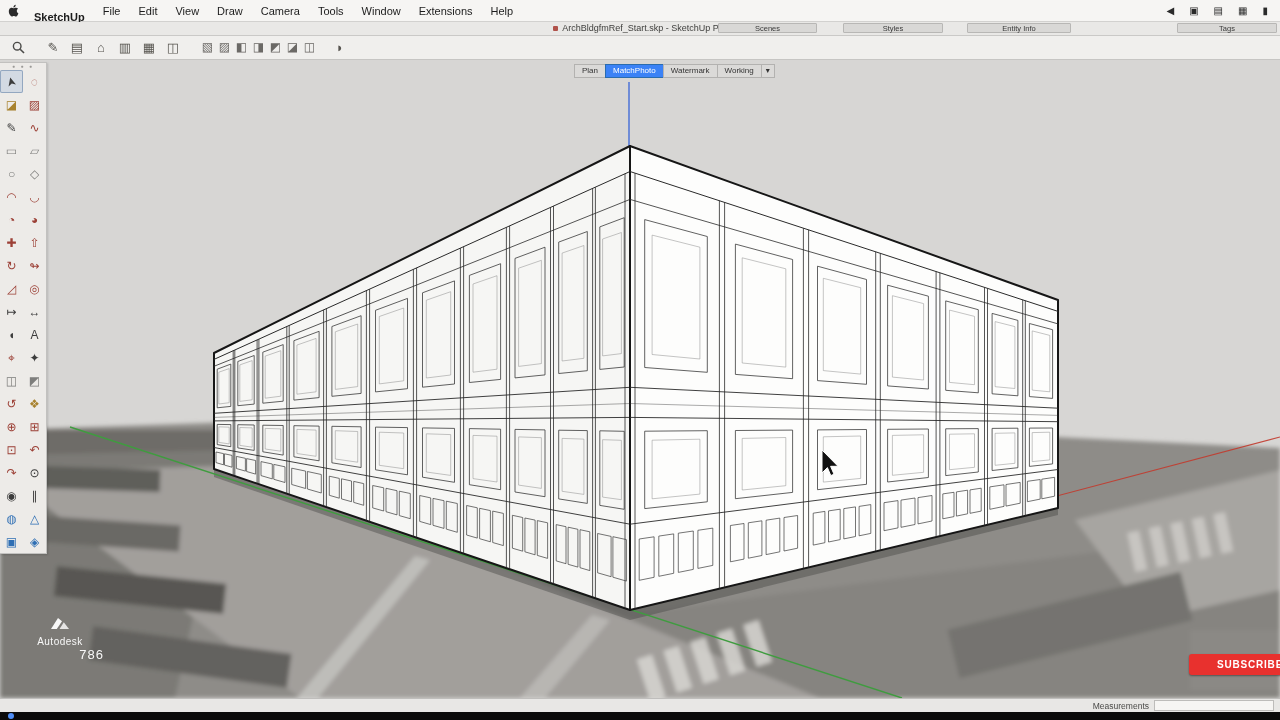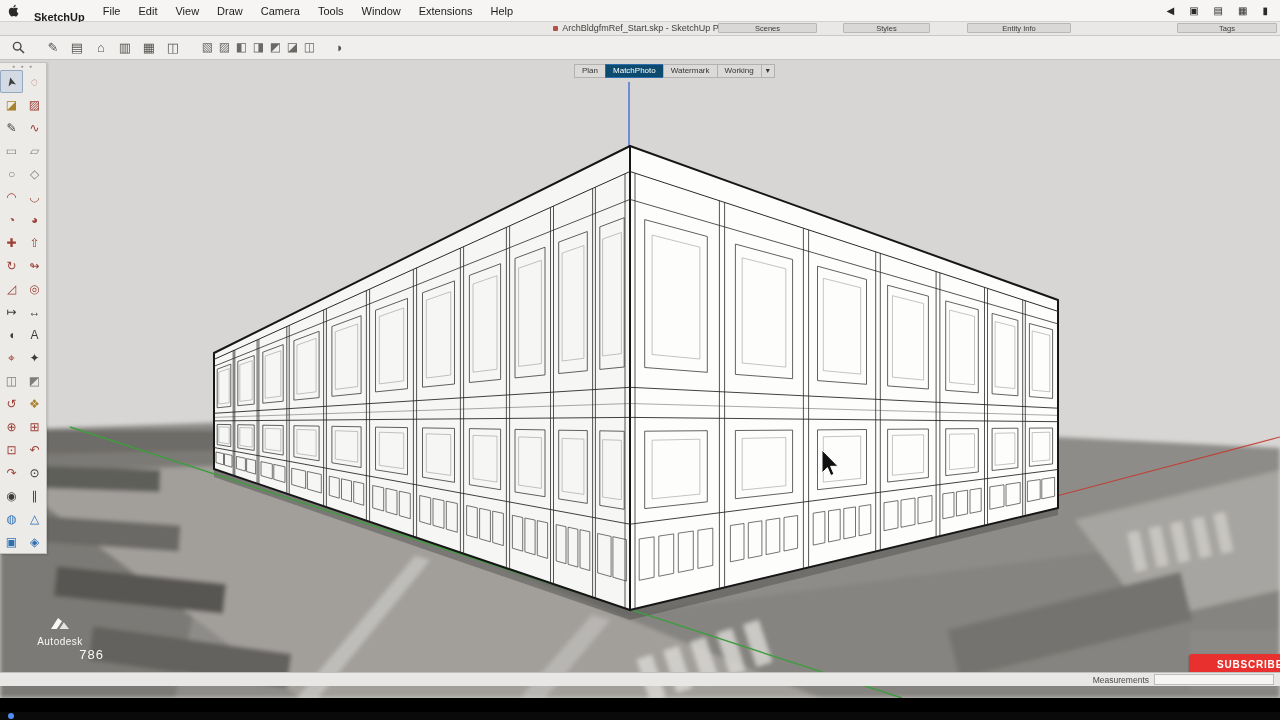--- a/index.html
+++ b/index.html
@@ -18,41 +18,41 @@
   
   #titlebar{position:absolute;left:0;top:22px;width:1280px;height:14px;background:#e9e8e6;
             border-bottom:1px solid #cac9c7;box-sizing:border-box;}
   .doc-title{position:absolute;left:0;top:0;width:100%;text-align:center;font-size:9px;
              color:#3e3e3c;line-height:13px;}
   .doc-dot{display:inline-block;width:5px;height:5px;background:#b0524a;border-radius:1px;
            margin-right:4px;vertical-align:middle;}
   .tray{position:absolute;top:1px;height:10px;line-height:10px;text-align:center;font-size:7.5px;
         color:#3a3a3a;background:#d9d8d6;border:1px solid #b8b7b5;border-radius:1px;box-sizing:border-box;}
   #trays .tray:nth-of-type(1){left:718px;width:99px;}
-  #trays .tray:nth-of-type(2){left:843px;width:87px;}
+  #trays .tray:nth-of-type(2){left:843px;width:100px;}
   #trays .tray:nth-of-type(3){left:967px;width:104px;}
   #trays .tray:nth-of-type(4){left:1177px;width:100px;}
 
   
   #toolbar{position:absolute;left:0;top:36px;width:1280px;height:24px;background:#f0efed;
            border-bottom:1px solid #c6c5c3;display:flex;align-items:center;box-sizing:border-box;padding-left:8px;}
   .mag{margin:0 16px 0 4px;display:flex;align-items:center;}
   .tbicon{width:24px;text-align:center;font-size:13px;color:#56544f;line-height:23px;}
   #tb-styles{margin-left:14px;display:flex;}
   #tb-styles .tbicon{width:17px;font-size:12px;color:#6b6966;}
   #tb-paint{margin-left:10px;}
 
   
   #scene{position:absolute;left:0;top:60px;}
 
   
   #scenetabs{position:absolute;left:575px;top:64px;display:flex;z-index:6;}
   .tab{height:12px;line-height:12px;padding:0 7px;font-size:8px;background:#dbdad8;
        border:1px solid #b3b2b0;margin-left:-1px;color:#333;display:inline-block;box-sizing:content-box;}
-  .tab.active{background:#0c4a6e;color:#fff;border-color:#2a6cae;}
+  .tab.active{background:#3b82f6;color:#fff;border-color:#2a6cae;}
   .tab.arrow{padding:0 4px;}
 
   
   #palette{position:absolute;left:0;top:62px;width:47px;background:#edebe8;z-index:6;
            border:1px solid #c2c1bf;border-left:none;box-sizing:border-box;box-shadow:1px 1px 2px rgba(0,0,0,.15);}
   .handle{height:7px;text-align:center;font-size:5px;color:#9a9996;line-height:6px;letter-spacing:2px;}
   #tools{display:grid;grid-template-columns:23px 23px;}
   .t{width:23px;height:23px;display:flex;align-items:center;justify-content:center;}
   .t .g{font-size:12px;line-height:1;}
   .t.dark{color:#3c3c3c}.t.red{color:#9c4036}.t.gray{color:#7e7e7c}
@@ -62,21 +62,21 @@
 
   
   #watermark{position:absolute;left:16px;top:616px;width:88px;text-align:center;color:#fff;z-index:7;}
   #watermark .wm1{font-size:10px;letter-spacing:.5px;opacity:.95;margin-top:2px;}
   #watermark .wm2{font-size:13px;letter-spacing:1px;opacity:.95;text-align:right;}
   #subscribe{position:absolute;left:1189px;top:654px;background:#e8312e;color:#fff;font-size:10px;
              font-weight:bold;letter-spacing:.8px;padding:5px 28px;border-radius:3px;z-index:7;
              box-shadow:0 1px 2px rgba(0,0,0,.4);}
 
   
-  #statusbar{position:absolute;left:0;top:672px;width:1280px;height:14px;background:#e8e7e5;
+  #statusbar{position:absolute;left:0;top:698px;width:1280px;height:14px;background:#e8e7e5;
              border-top:1px solid #bfbebc;box-sizing:border-box;z-index:7;}
   .meas{position:absolute;right:6px;top:1px;display:flex;align-items:center;gap:5px;}
   .meas span{font-size:8.5px;color:#4a4a48;}
   .meas input{width:112px;height:9px;font-size:8px;padding:0 3px;border:1px solid #bdbcba;
               background:#f6f5f3;box-sizing:content-box;}
 
   
   #dockstrip{position:absolute;left:0;top:712px;width:1280px;height:8px;background:#0a0a0a;z-index:7;}
   #dockdot{position:absolute;left:8px;top:1px;width:6px;height:6px;border-radius:50%;background:#4f8ef7;}
 </style>

